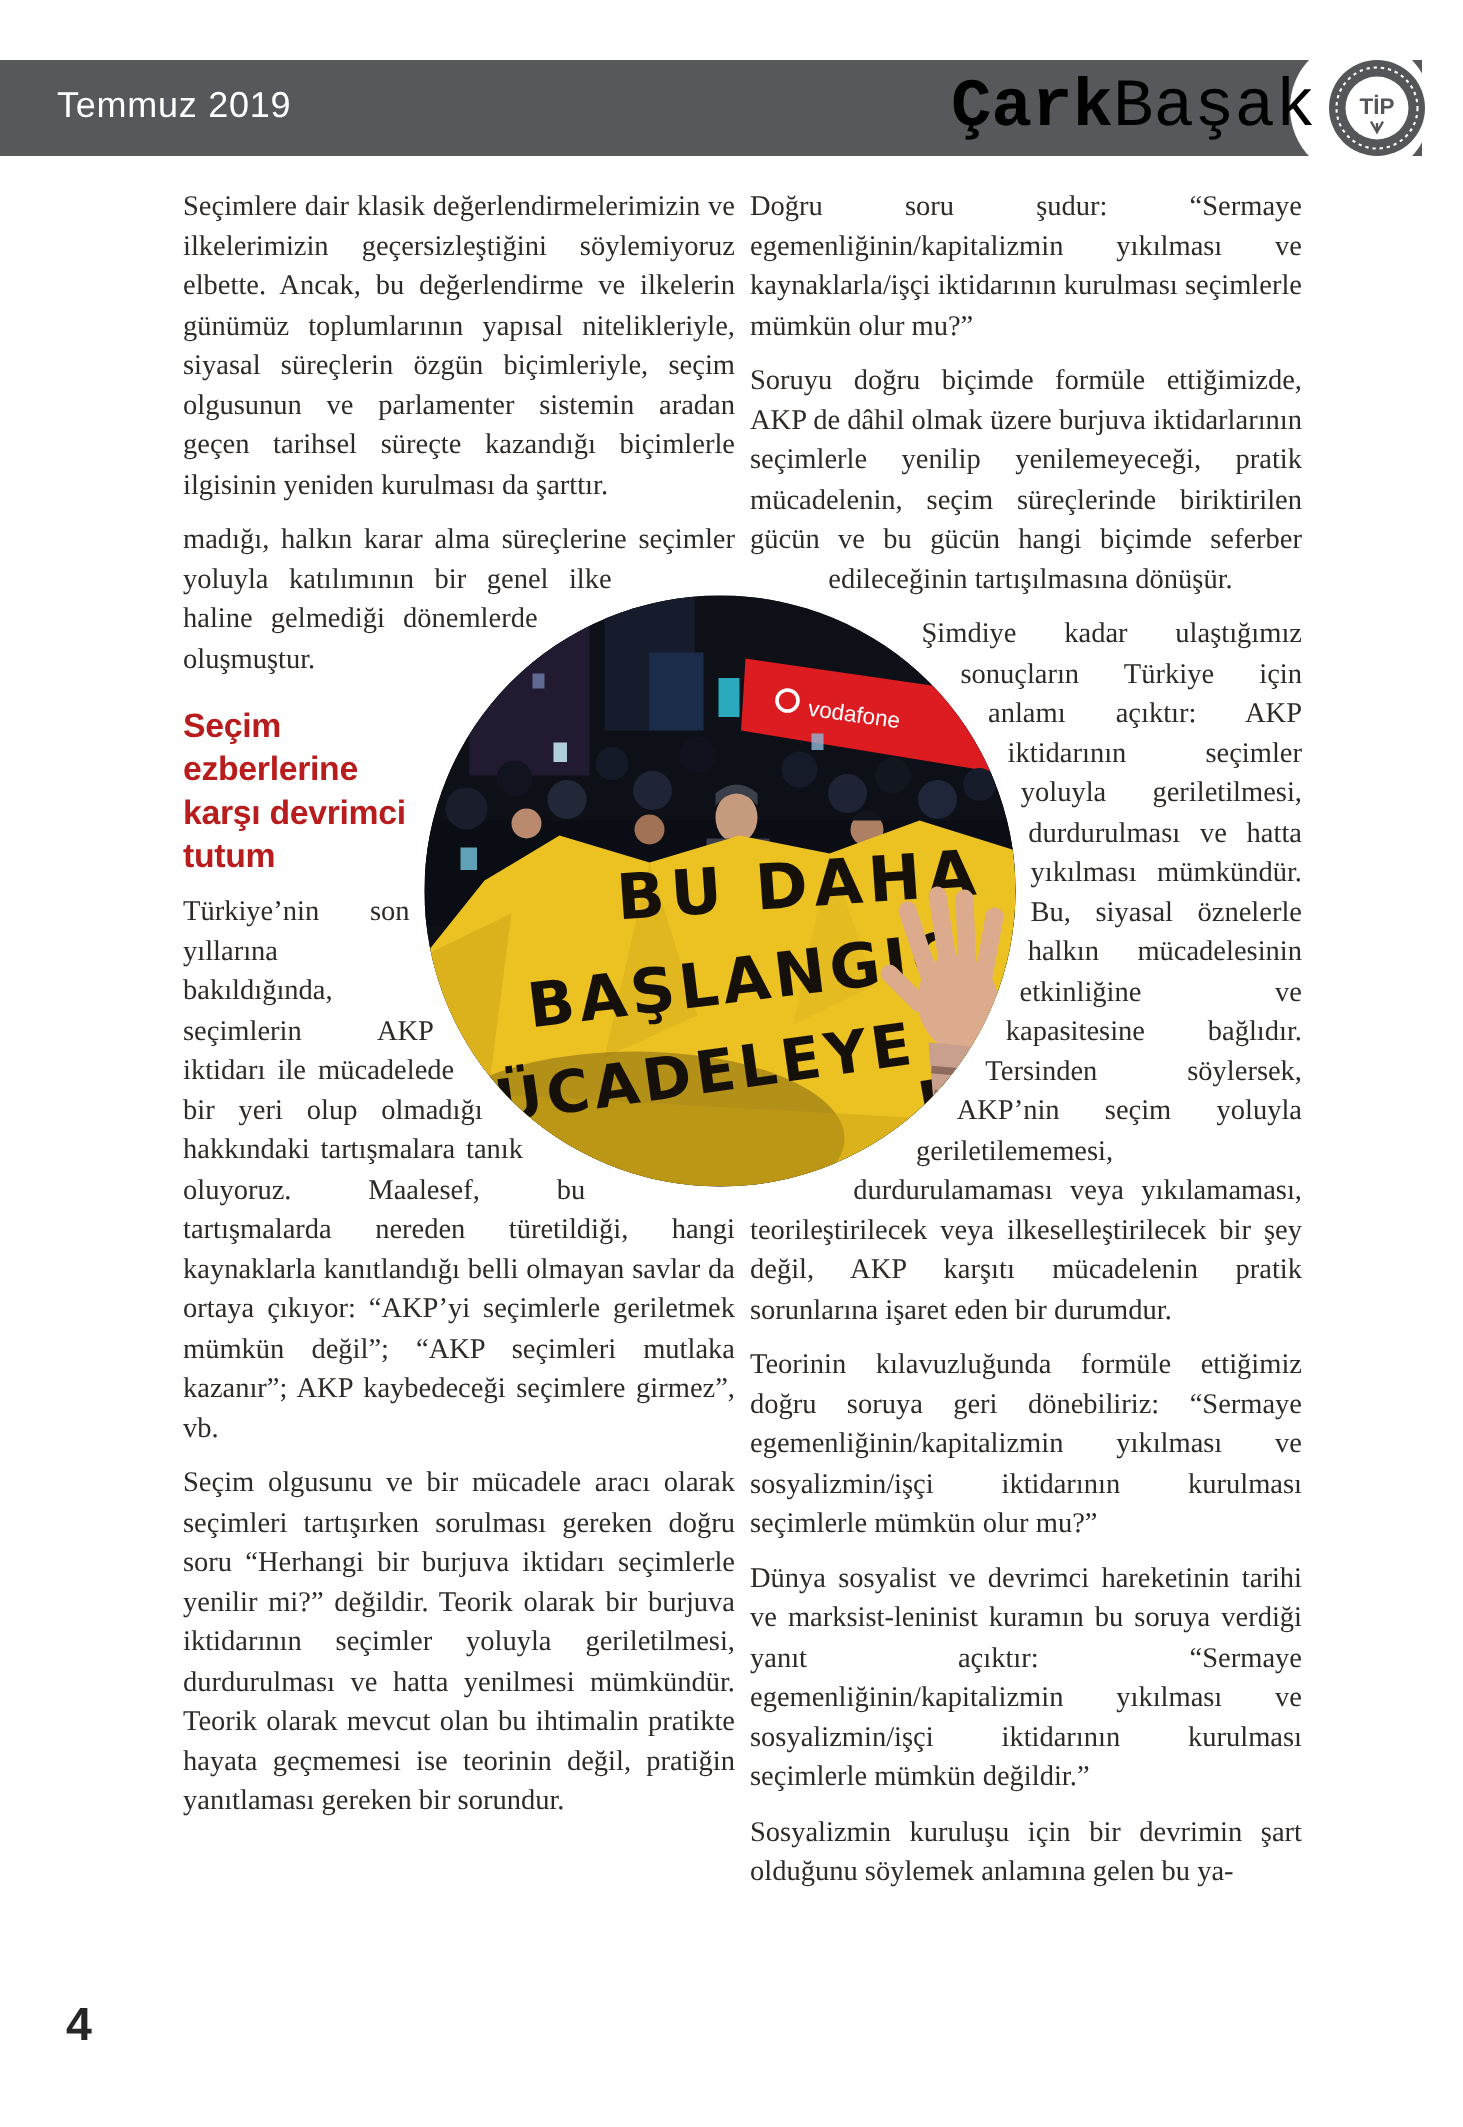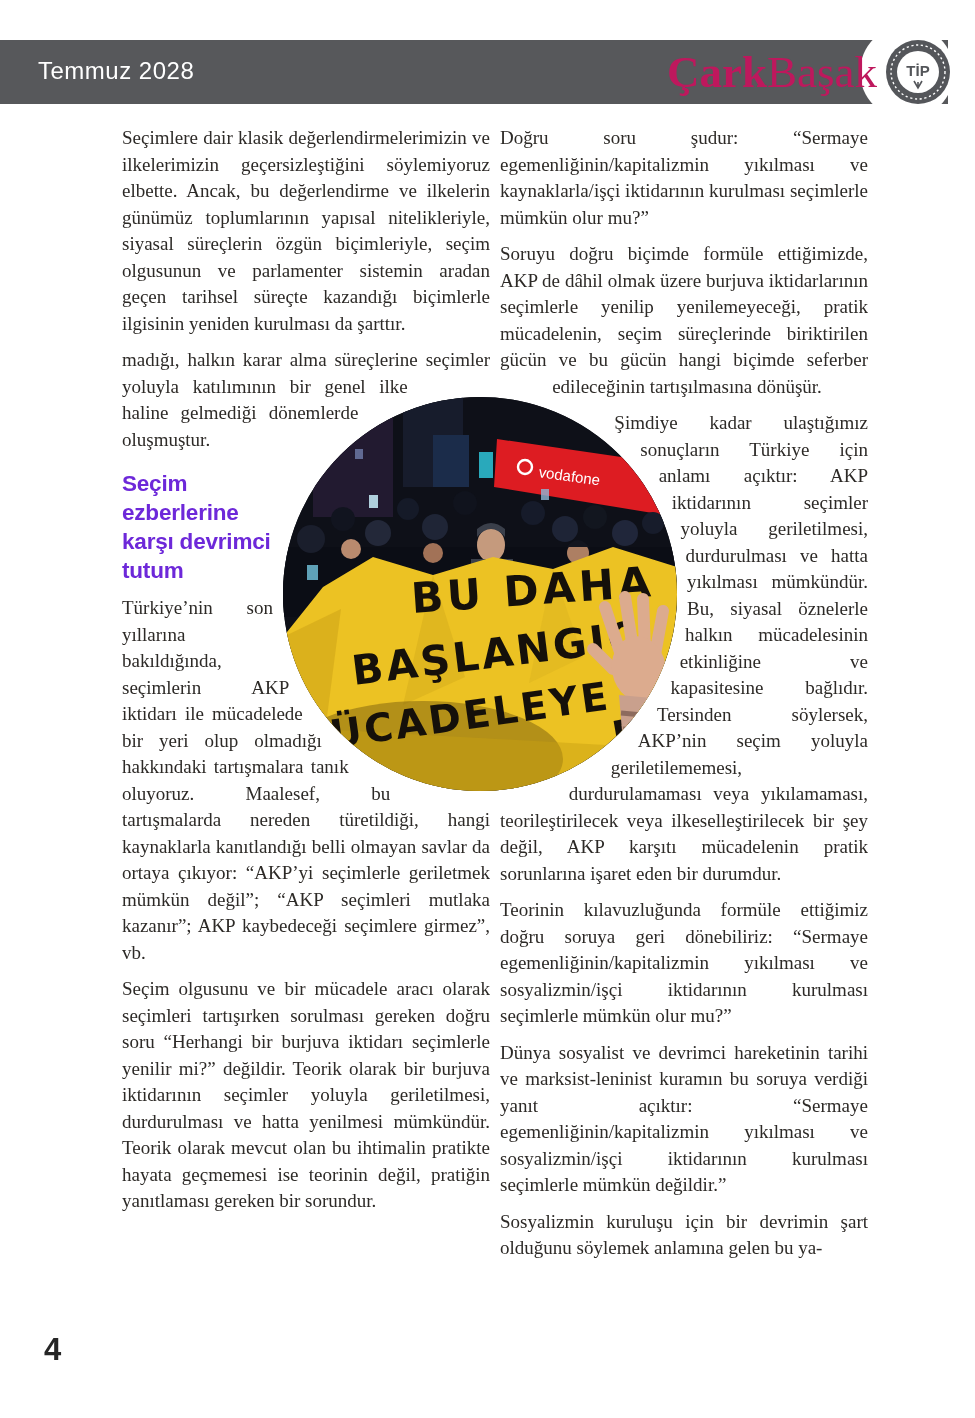--- a/index.html
+++ b/index.html
@@ -5,50 +5,50 @@
   html,body{margin:0;padding:0;}
   body{
     width:975px;height:1418px;position:relative;background:#ffffff;
     font-family:"Liberation Serif", serif;overflow:hidden;
   }
   
   .header-bar{position:absolute;left:0;top:40px;width:948px;height:64px;background:#57585b;}
   .header-cut{position:absolute;left:860px;top:25px;width:94px;height:94px;border-radius:50%;background:#ffffff;}
   .issue{position:absolute;left:38px;top:57px;color:#ffffff;
          font-family:"Liberation Sans",sans-serif;font-size:24px;letter-spacing:.5px;}
-  .masthead{position:absolute;top:46px;right:98px;color:#be185d;white-space:nowrap;
-            font-family:Liberation Serif, serif;font-size:45px;line-height:52px;}
+  .masthead{position:absolute;top:46px;right:98px;color:#000000;white-space:nowrap;
+            font-family:Liberation Mono, monospace;font-size:45px;line-height:52px;}
   .masthead .m1{font-weight:bold;}
   .masthead .m2{font-weight:normal;}
   .logo{position:absolute;left:884px;top:38px;width:68px;height:68px;}
   
   .col{position:absolute;top:125px;width:368px;color:#2d2a27;}
   .col-left{left:122px;}
   .col-right{left:500px;}
   .col p{font-size:19px;line-height:26.5px;text-align:justify;margin:0 0 10px 0;}
-  .col h2{font-family:"Liberation Sans",sans-serif;font-weight:bold;color:#6d28d9;
+  .col h2{font-family:"Liberation Sans",sans-serif;font-weight:bold;color:#b91c1c;
           font-size:22.5px;line-height:29px;margin:16px 0 10px 0;letter-spacing:-.2px;}
   .shape-left{float:right;width:368px;height:678px;
               shape-outside:circle(199px at 358px 469px);shape-margin:8px;}
   .shape-right{float:left;width:188px;height:678px;
                shape-outside:circle(199px at -20px 469px);shape-margin:8px;}
   
   .photo{position:absolute;left:283px;top:397px;width:394px;height:394px;border-radius:50%;
          overflow:hidden;background:#0e1018;}
   .photo svg{display:block;}
   
   .page-num{position:absolute;left:44px;top:1332px;color:#262626;
             font-family:"Liberation Sans",sans-serif;font-weight:bold;font-size:31px;}
 </style>
 </head>
 <body>
 
 <div class="header-bar"></div>
 <div class="header-cut"></div>
-<div class="issue">Temmuz 2028</div>
+<div class="issue">Temmuz 2019</div>
 <div class="masthead"><span class="m1">Çark</span><span class="m2">Başak</span></div>
 
 <div class="logo">
   <svg width="68" height="68" viewBox="0 0 68 68">
     <circle cx="34" cy="34" r="32" fill="#54565a"></circle>
     <circle cx="34" cy="34" r="27" fill="none" stroke="#ffffff" stroke-width="1.4" stroke-dasharray="2.2,2.6"></circle>
     <circle cx="34" cy="34" r="21" fill="#ffffff"></circle>
     <text x="34" y="38" text-anchor="middle" font-family="Liberation Sans, sans-serif" font-weight="bold" font-size="15" fill="#54565a">TİP</text>
     <path d="M30 43 L34 50 L38 43 M34 50 L34 44" stroke="#54565a" stroke-width="1.6" fill="none"></path>
   </svg>

